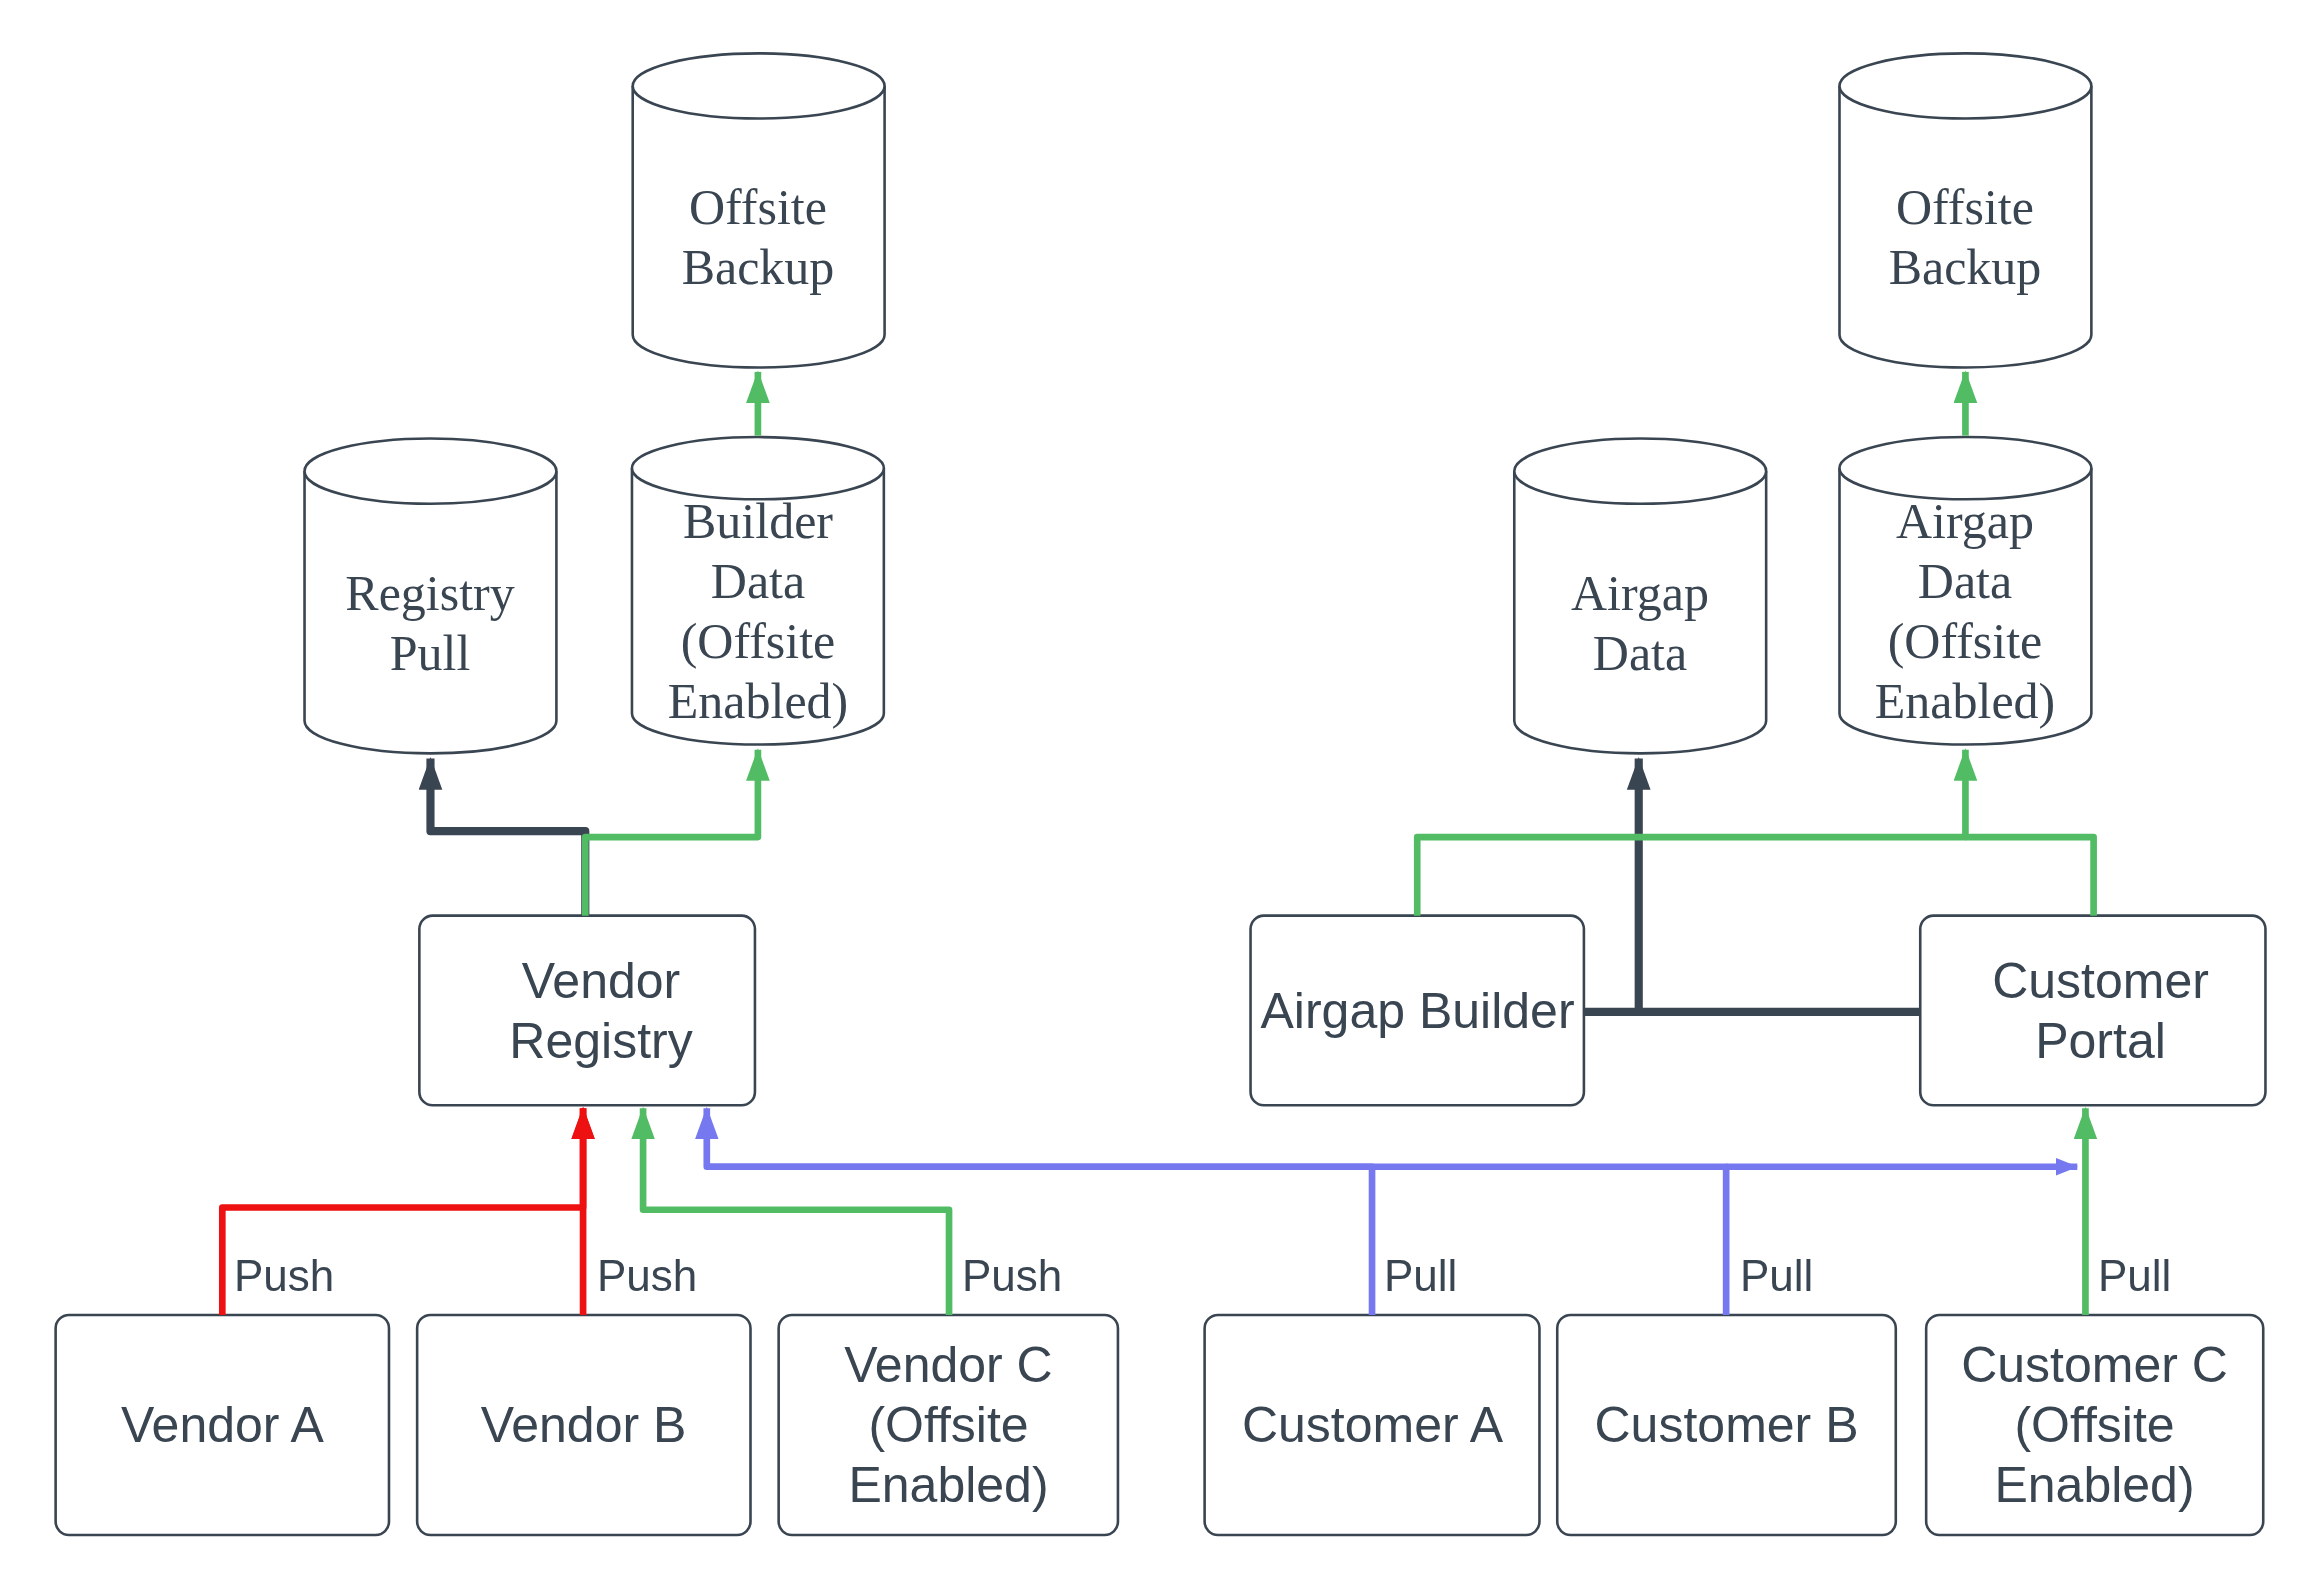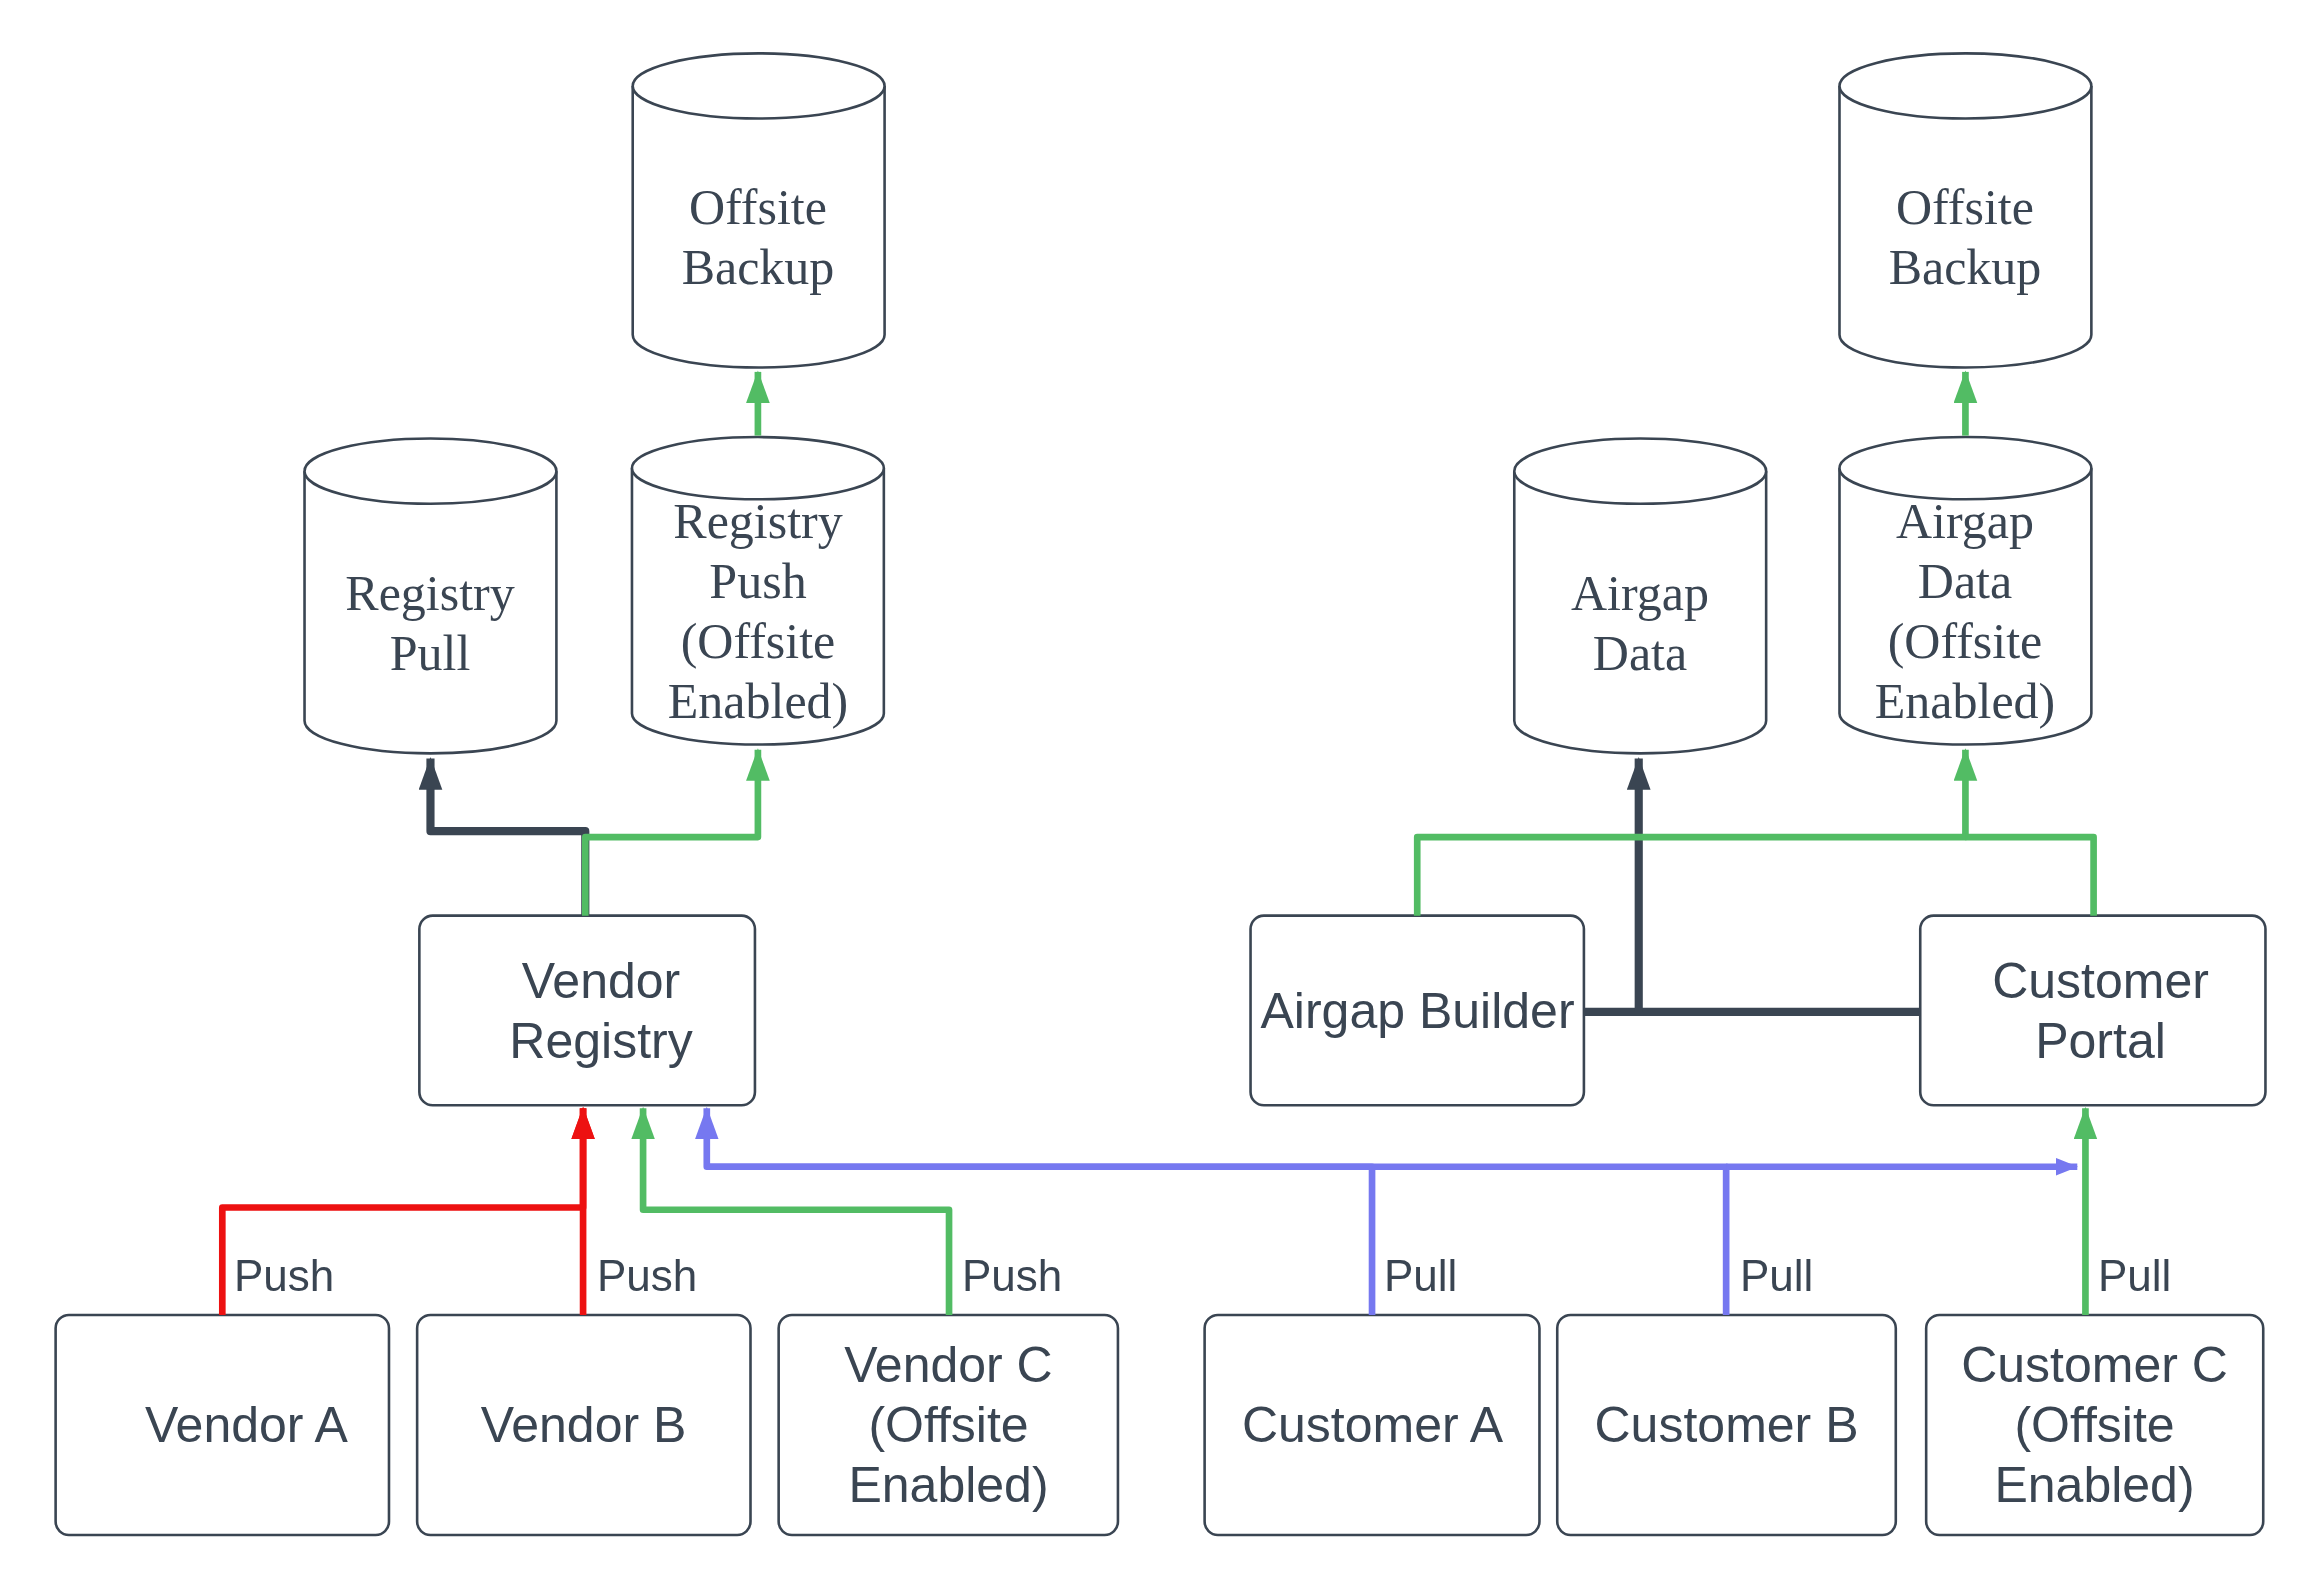--- a/index.html
+++ b/index.html
@@ -129,21 +129,21 @@
     <path class="edge e-green" d="M2815,1775 L2815,1496" marker-end="url(#ah-green)"></path>
   </svg>
 
   <div class="lbl cyl-lbl" style="left:636px;top:115px;width:244px;height:244px;">
     <span>Offsite Backup</span>
   </div>
   <div class="lbl cyl-lbl" style="left:308px;top:504px;width:244px;height:237px;">
     <span>Registry Pull</span>
   </div>
   <div class="lbl cyl-lbl" style="left:636px;top:489px;width:244px;height:244px;">
-    <span>Registry Push (Offsite Enabled)</span>
+    <span>Builder Data (Offsite Enabled)</span>
   </div>
   <div class="lbl cyl-lbl" style="left:1843px;top:115px;width:244px;height:244px;">
     <span>Offsite Backup</span>
   </div>
   <div class="lbl cyl-lbl" style="left:1518px;top:504px;width:244px;height:237px;">
     <span>Airgap Data</span>
   </div>
   <div class="lbl cyl-lbl" style="left:1843px;top:489px;width:244px;height:244px;">
     <span>Airgap Data (Offsite Enabled)</span>
   </div>
@@ -151,21 +151,21 @@
   <div class="lbl" style="left:419px;top:916px;width:364px;height:190px;">
     <span>Vendor Registry</span>
   </div>
   <div class="lbl" style="left:1251px;top:916px;width:333px;height:190px;">
     <span>Airgap Builder</span>
   </div>
   <div class="lbl" style="left:1920px;top:916px;width:345px;height:190px;padding-left:8px;">
     <span>Customer Portal</span>
   </div>
 
-  <div class="lbl" style="left:56px;top:1315px;width:333px;height:220px;padding-left:24px;">
+  <div class="lbl" style="left:56px;top:1315px;width:333px;height:220px;">
     <span>Vendor A</span>
   </div>
   <div class="lbl" style="left:417px;top:1315px;width:333px;height:220px;">
     <span>Vendor B</span>
   </div>
   <div class="lbl" style="left:1205px;top:1315px;width:335px;height:220px;">
     <span>Customer A</span>
   </div>
   <div class="lbl" style="left:779px;top:1315px;width:339px;height:220px;">
     <span>Vendor C (Offsite Enabled)</span>

